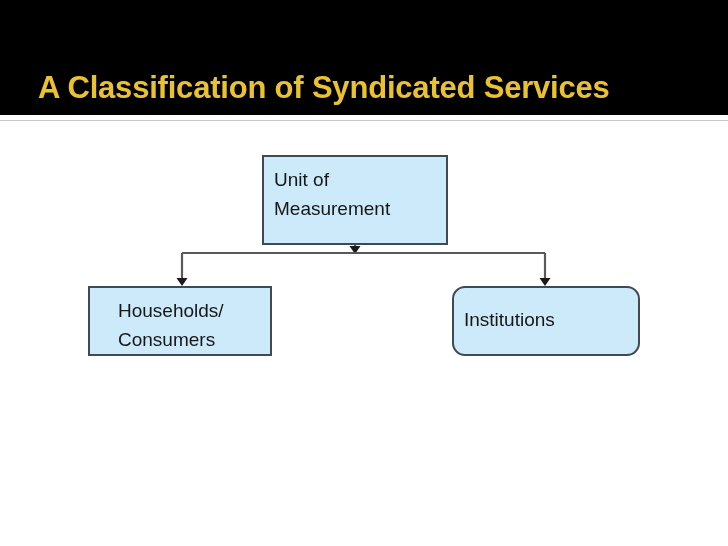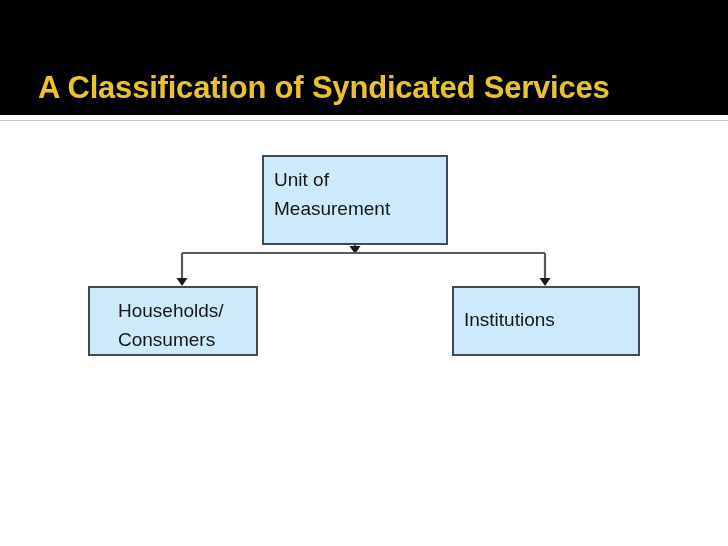--- a/index.html
+++ b/index.html
@@ -66,32 +66,33 @@
     color: #171717;
     font-size: 19px;
     line-height: 29px;
     padding: 8px 0 0 10px;
     white-space: pre-line;
   }
   .node.center-vert {
     display: flex;
     align-items: center;
     padding: 0 0 4px 10px;
+    border-radius: 13px;
   }
 
   #node-root {
     left: 262px;
     top: 155px;
     width: 186px;
     height: 90px;
   }
   #node-households {
     left: 88px;
     top: 286px;
-    width: 170px;
+    width: 184px;
     height: 70px;
     padding-left: 28px;
   }
   #node-institutions {
     left: 452px;
     top: 286px;
     width: 188px;
     height: 70px;
   }
 

